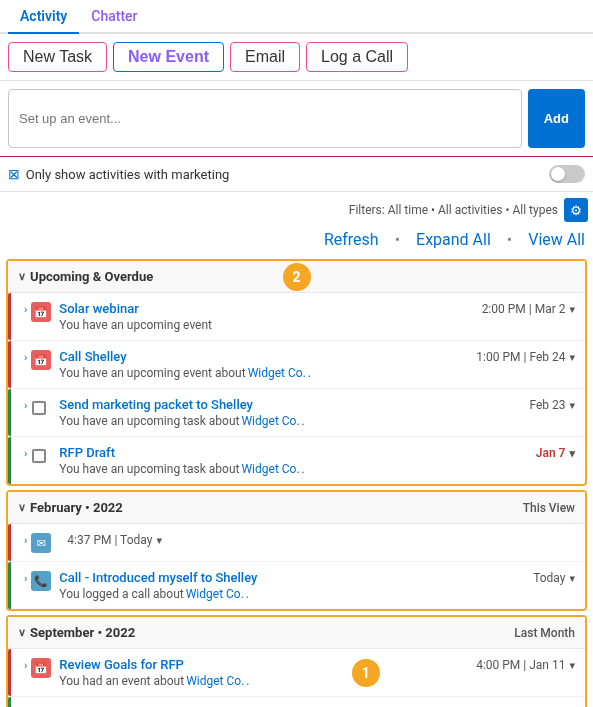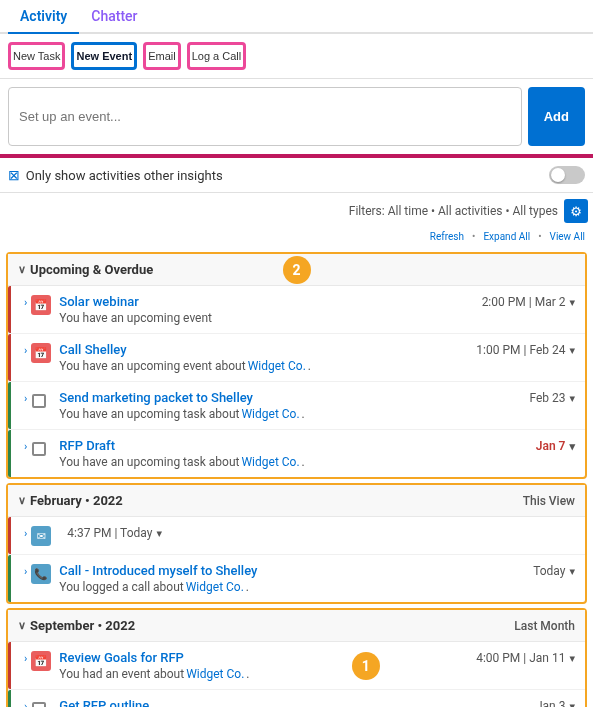--- a/index.html
+++ b/index.html
@@ -34,41 +34,41 @@
     }
 
     
     .action-buttons {
       display: flex;
       gap: 6px;
       padding: 8px 8px;
       border-bottom: 1px solid #e0e0e0;
     }
     .action-btn {
-      padding: 5px 2px;
-      border: 3px solid #ec4899;
+      padding: 5px 14px;
+      border: 1px solid #ec4899;
       border-radius: 4px;
       background: #fff;
       cursor: pointer;
-      font-size: 11px;
+      font-size: 16px;
       color: #333;
     }
     .action-btn.primary {
       background: #fff;
       border-color: #0070d2;
-      color: #0f172a;
+      color: #8b5cf6;
       font-weight: 600;
     }
 
     
     .event-setup-row {
       display: flex;
       padding: 8px 8px;
       gap: 6px;
-      border-bottom: 4px solid #be185d;
+      border-bottom: 1px solid #be185d;
       justify-content: flex-end;
     }
     .event-input {
       flex: 1;
       padding: 6px 10px;
       border: 1px solid #c9c9c9;
       border-radius: 4px;
       font-size: 13px;
       color: #888;
     }
@@ -141,22 +141,22 @@
       cursor: pointer;
       color: #fff;
       font-size: 13px;
     }
 
     
     .refresh-row {
       display: flex;
       justify-content: flex-end;
       padding: 2px 8px 6px;
-      gap: 4px;
-      font-size: 10px;
+      gap: 12px;
+      font-size: 16px;
     }
     .refresh-row a {
       color: #0070d2;
       text-decoration: none;
       cursor: pointer;
     }
     .refresh-row span { color: #888; margin: 0 4px; }
 
     
     .section-container {
@@ -314,21 +314,21 @@
     <button class="action-btn">Log a Call</button>
   </div>
 
   <div class="event-setup-row">
     <input class="event-input" type="text" placeholder="Set up an event..." style="">
     <button class="add-btn">Add</button>
   </div>
 
   <div class="insights-row">
     <span class="insights-icon">⊠</span>
-    <span class="insights-label">Only show activities other insights</span>
+    <span class="insights-label">Only show activities with marketing</span>
     <div class="toggle">
       <div class="toggle-knob"></div>
     </div>
   </div>
 
   <div class="filters-row">
     <span class="filters-text">Filters: All time • All activities • All types</span>
     <div class="gear-btn">⚙</div>
   </div>
 

